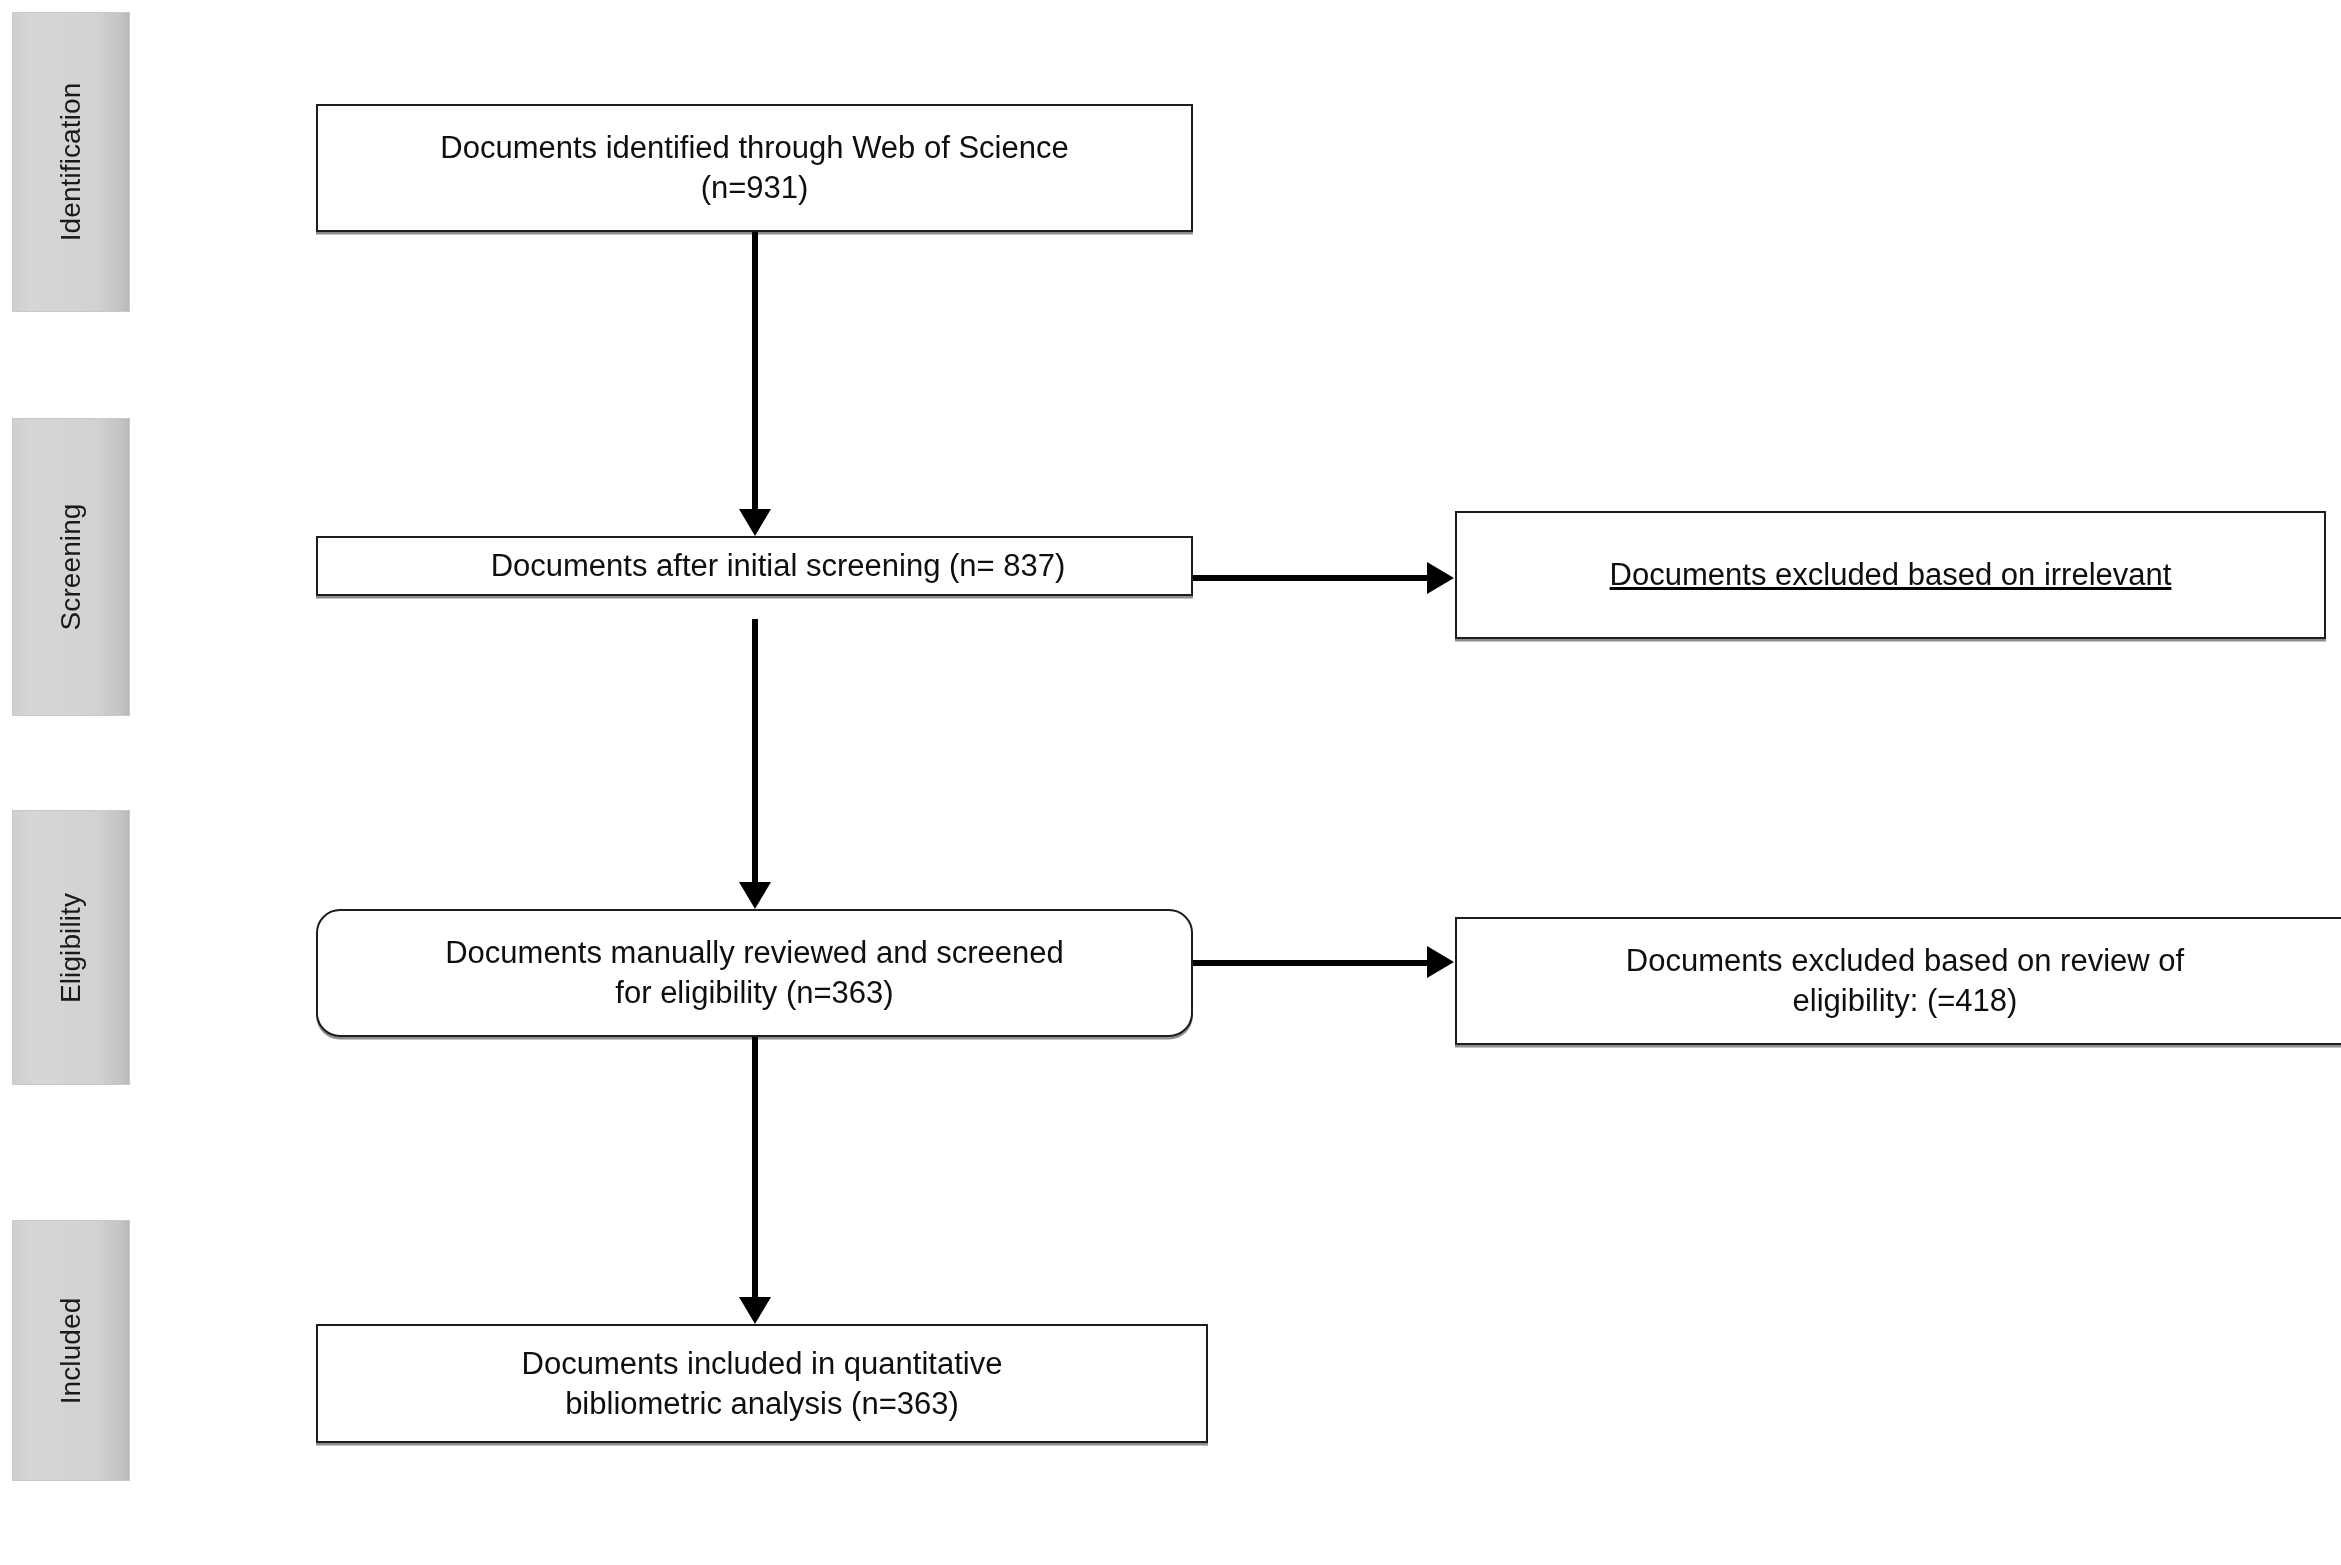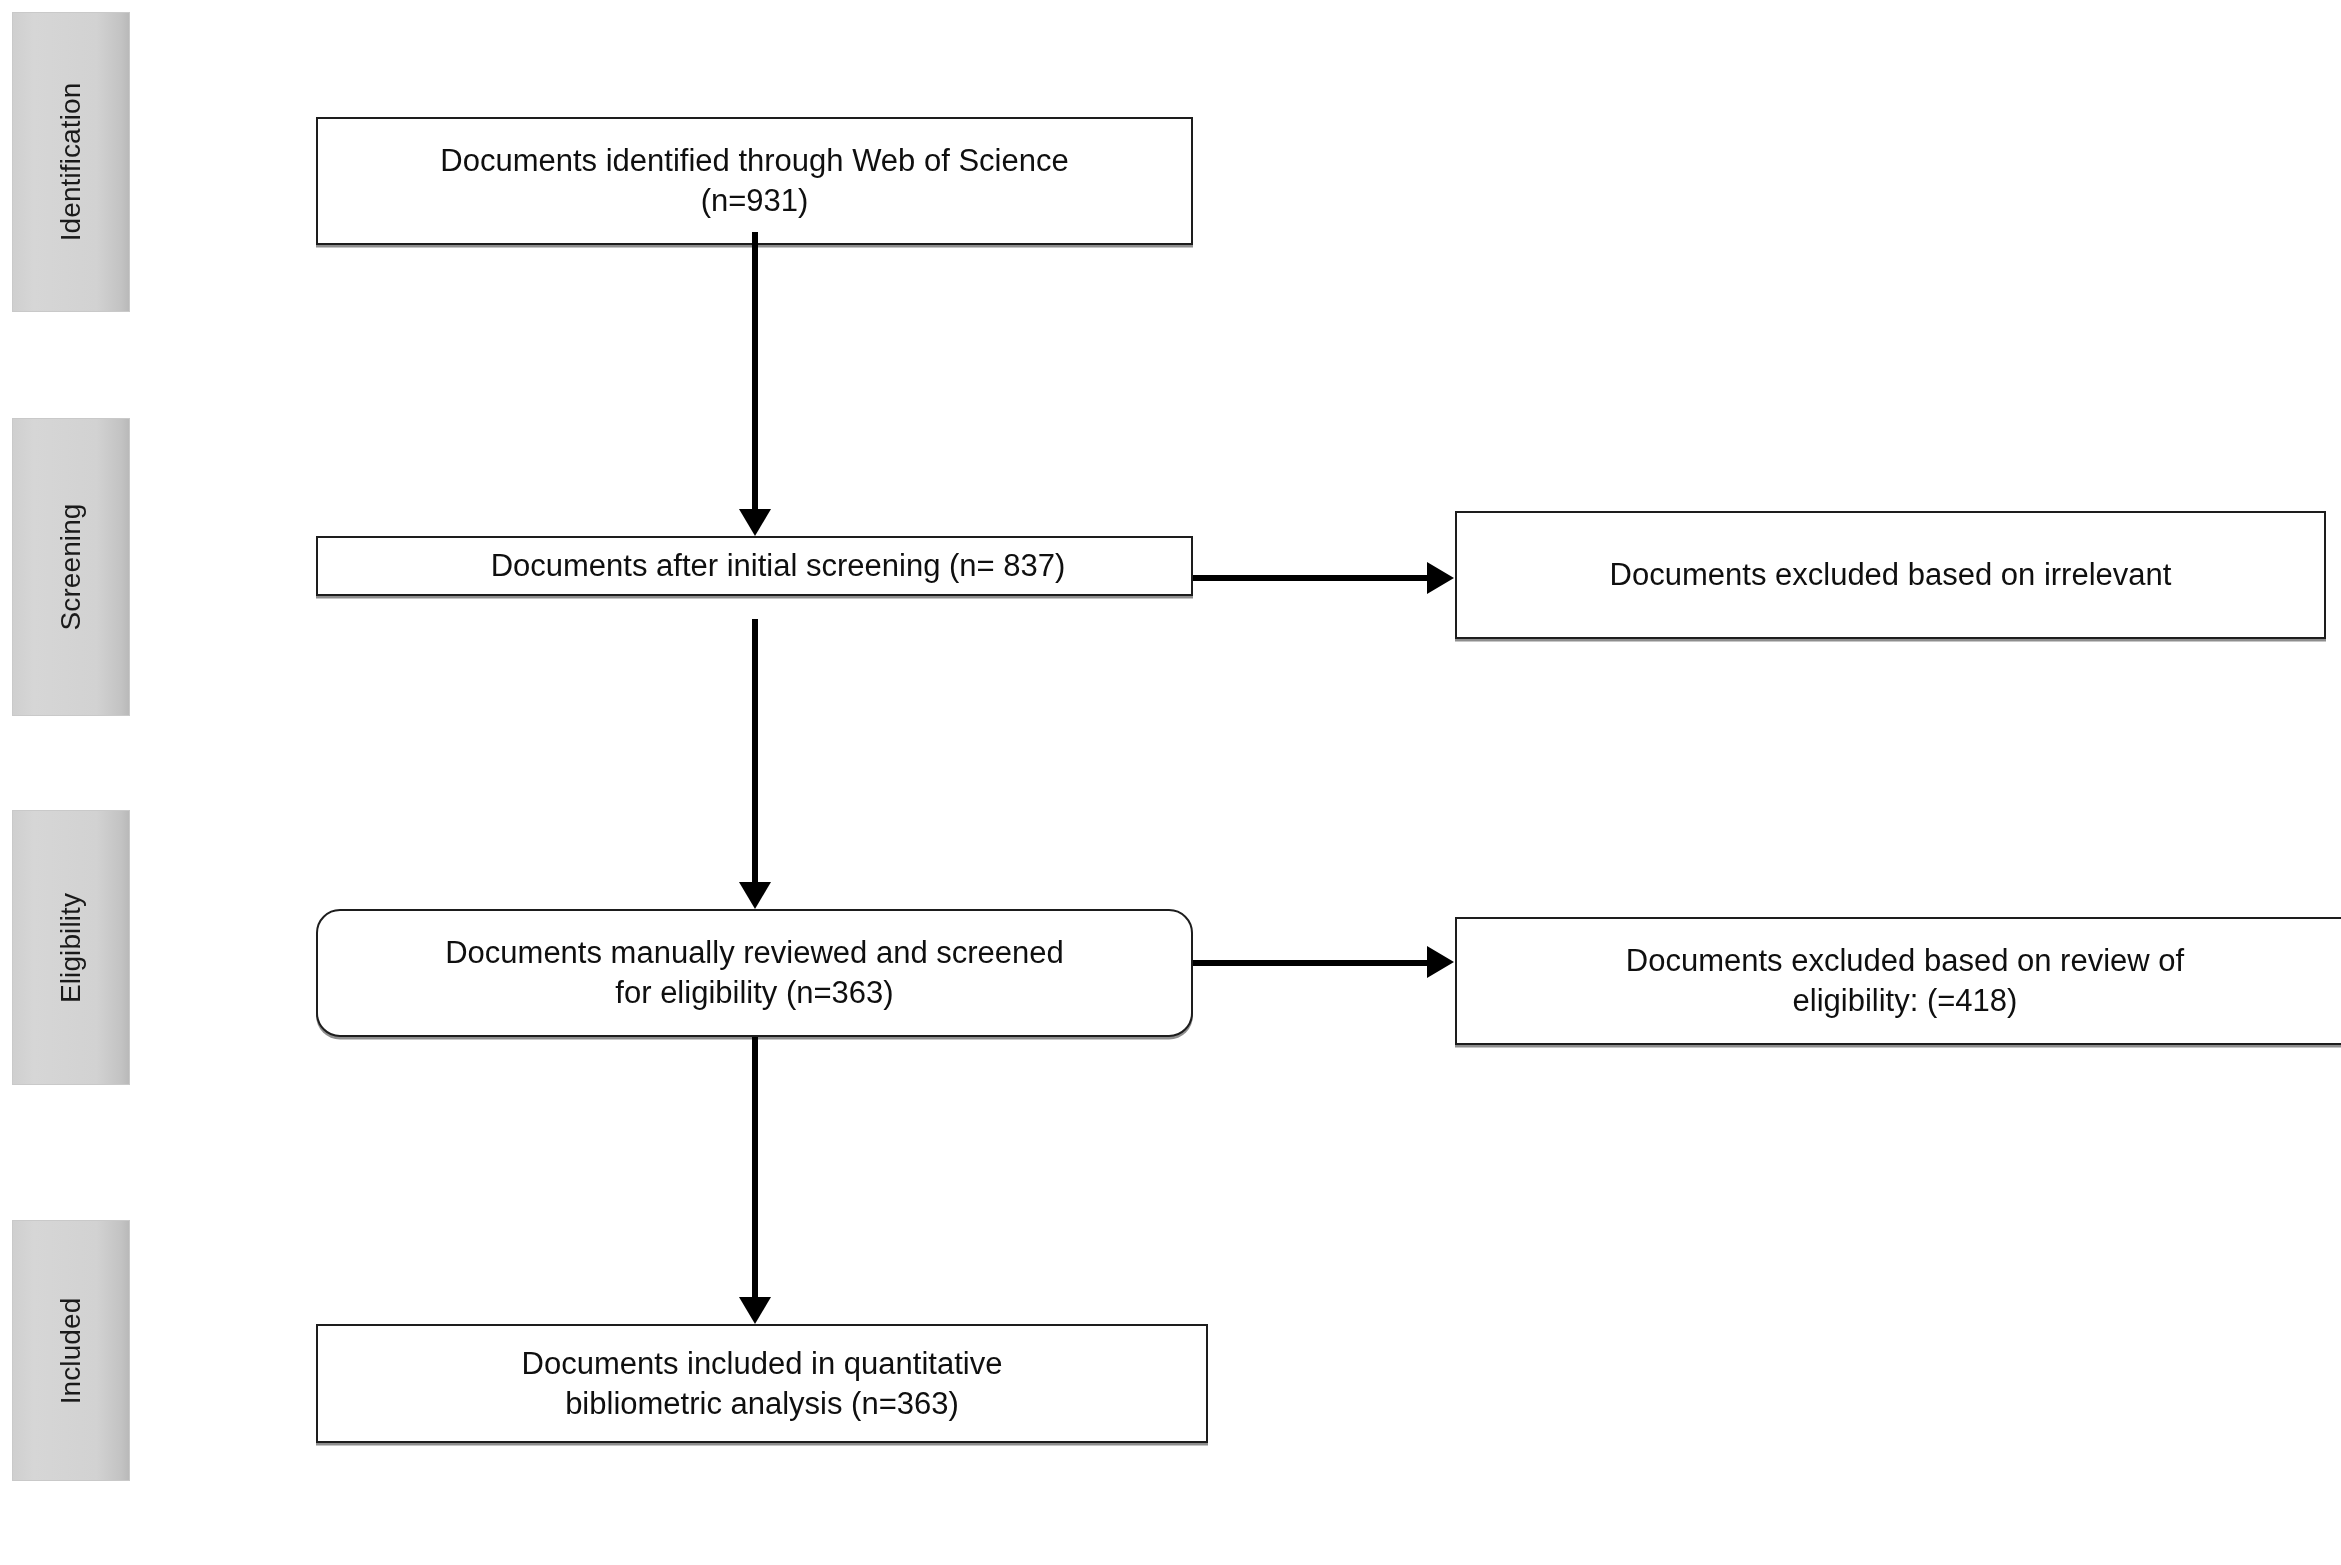--- a/index.html
+++ b/index.html
@@ -101,40 +101,40 @@
   </div>
 
   <div class="stage-bar" style="top:810px; height:275px;">
     <span class="stage-label">Eligibility</span>
   </div>
 
   <div class="stage-bar" style="top:1220px; height:261px;">
     <span class="stage-label">Included</span>
   </div>
 
-  <div class="flow-box" style="left:316px; top:117px; width:877px; height:128px;align-items:center;">
+  <div class="flow-box" style="left:316px; top:104px; width:877px; height:128px;align-items:center;">
     <div class="box-text">
       <div>Documents identified through Web of Science</div>
       <div>(n=931)</div>
     </div>
   </div>
 
   <div class="v-connector" style="left:752px; top:232px; height:278px;"></div>
   <div class="v-arrowhead" style="left:739px; top:509px;"></div>
 
   <div class="flow-box" style="left:316px; top:536px; width:877px; height:60px;padding-left:47px;">
     <div class="box-text">
       <div>Documents after initial screening (n= 837)</div>
     </div>
   </div>
 
   <div class="h-connector" style="left:1193px; top:575px; width:235px;"></div>
   <div class="h-arrowhead" style="left:1427px; top:562px;"></div>
 
-  <div class="flow-box" style="left:1455px; top:511px; width:871px; height:128px;">
+  <div class="flow-box" style="left:1455px; top:511px; width:871px; height:128px;text-decoration:underline;">
     <div class="box-text">
       <div>Documents excluded based on irrelevant</div>
     </div>
   </div>
 
   <div class="v-connector" style="left:752px; top:619px; height:264px;"></div>
   <div class="v-arrowhead" style="left:739px; top:882px;"></div>
 
   <div class="flow-box" style="left:316px; top:909px; width:877px; height:128px;border-radius:24px;">
     <div class="box-text">

